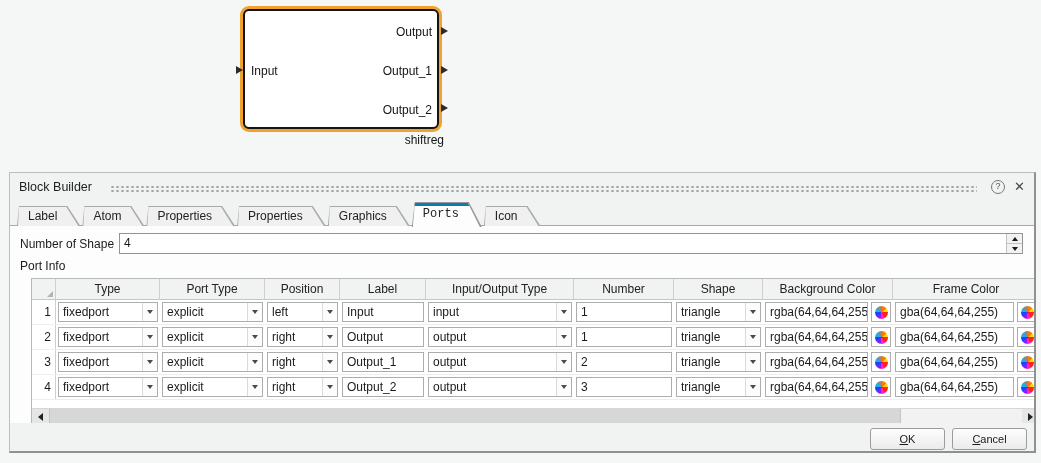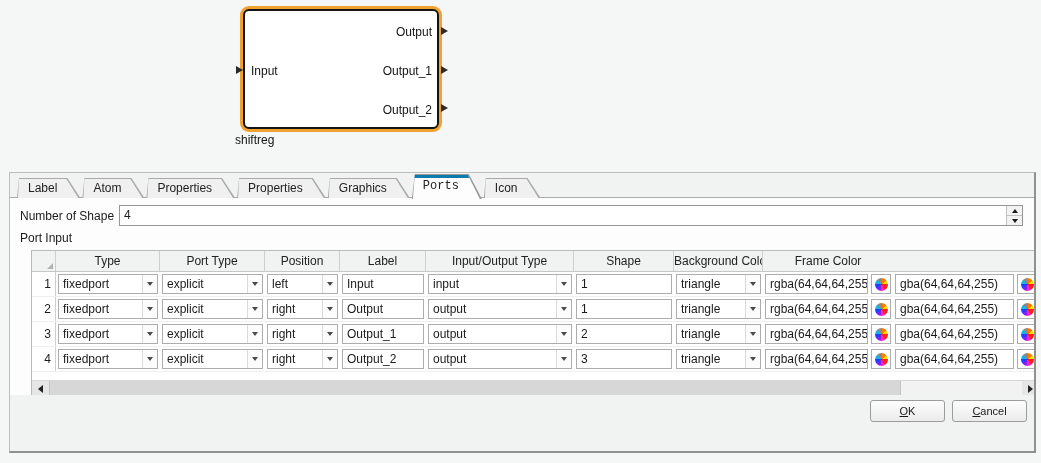--- a/index.html
+++ b/index.html
@@ -25,22 +25,22 @@
   .pl-out0    { right:5px; top:14px; }
   .pl-out1    { right:5px; top:53px; }
   .pl-out2    { right:5px; top:92px; }
   .port-arrow { position:absolute; width:0; height:0;
     border-top:4px solid transparent; border-bottom:4px solid transparent;
     border-left:7px solid #2b2b2b; }
   .pa-input { left:236px; top:66px; }
   .pa-out0  { left:441px; top:27px; }
   .pa-out1  { left:441px; top:66px; }
   .pa-out2  { left:441px; top:104px; }
-  .block-name { position:absolute; left:235px; top:133px; width:196px;
-    text-align:left; font-size:12px; color:#141414; }
+  .block-name { position:absolute; left:248px; top:133px; width:196px;
+    text-align:right; font-size:12px; color:#141414; }
 
   
   .panel {
     position:absolute; left:9px; top:172px; width:1027px; height:281px;
     background:#f1f2f2;
     border:1px solid #bdbdbd;
     border-right:2px solid #909090;
     border-bottom:2px solid #909090;
   }
   .titlebar { display:flex; align-items:center; height:28px; padding:0 9px; }
@@ -140,20 +140,26 @@
     <span class="port-label pl-out2">Output_2</span>
   </div>
   <span class="port-arrow pa-input"></span>
   <span class="port-arrow pa-out0"></span>
   <span class="port-arrow pa-out1"></span>
   <span class="port-arrow pa-out2"></span>
   <div class="block-name">shiftreg</div>
 
   <div class="panel">
 
+    <div class="titlebar">
+      <span class="title">Block Builder</span>
+      <span class="dots"></span>
+      <span class="help-icon">?</span>
+      <span class="close-icon">✕</span>
+    </div>
 
     <div class="tabbar">
       <div class="tab"><span>Label</span></div>
       <div class="tab"><span>Atom</span></div>
       <div class="tab"><span>Properties</span></div>
       <div class="tab"><span>Properties</span></div>
       <div class="tab"><span>Graphics</span></div>
       <div class="tab active"><span>Ports</span></div>
       <div class="tab"><span>Icon</span></div>
     </div>
@@ -168,32 +174,33 @@
             <div class="spin-btn">
                 <span class="tri-up"></span>
               </div>
             <div class="spin-btn">
                 <span class="tri-down"></span>
               </div>
           </div>
         </div>
       </div>
 
-      <div class="portinfo-label">Port Input</div>
+      <div class="portinfo-label">Port Info</div>
 
       <div class="ptable">
         <div class="thead">
           <div class="th corner">
               <span class="corner-tri"></span>
             </div>
           <div class="th">Type</div>
           <div class="th">Port Type</div>
           <div class="th">Position</div>
           <div class="th">Label</div>
           <div class="th">Input/Output Type</div>
+          <div class="th">Number</div>
           <div class="th">Shape</div>
           <div class="th">Background Color</div>
           <div class="th">Frame Color</div>
         </div>
 
         <div class="trow">
           <div class="td rownum">1</div>
           <div class="td">
               <div class="combo">
                 <span class="combo-text">fixedport</span>

